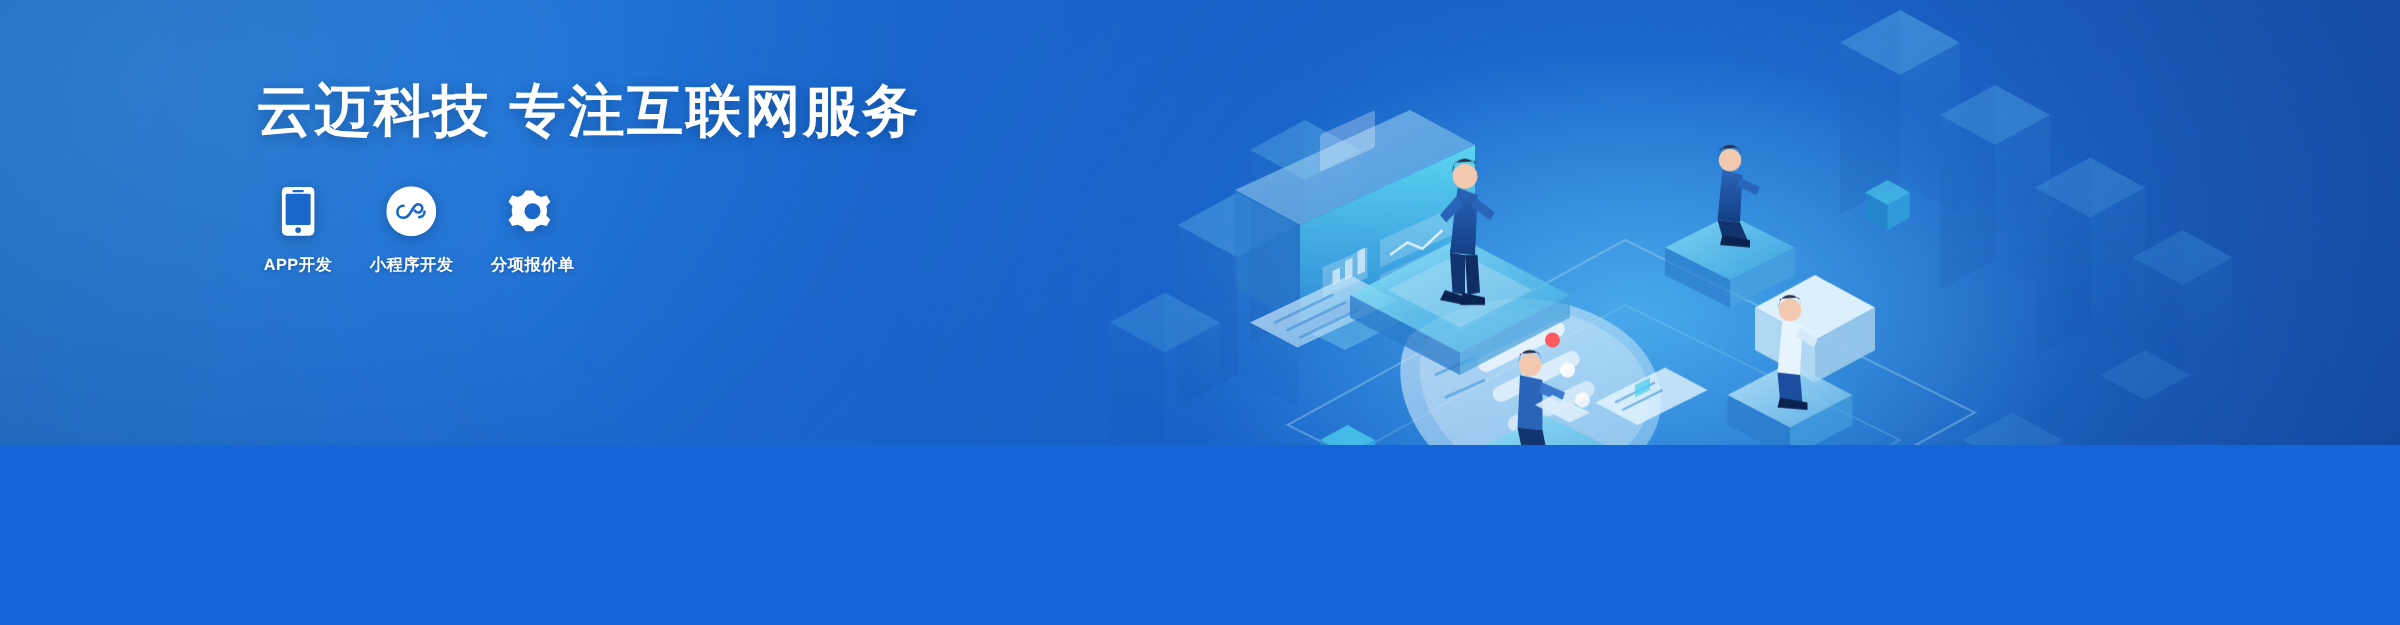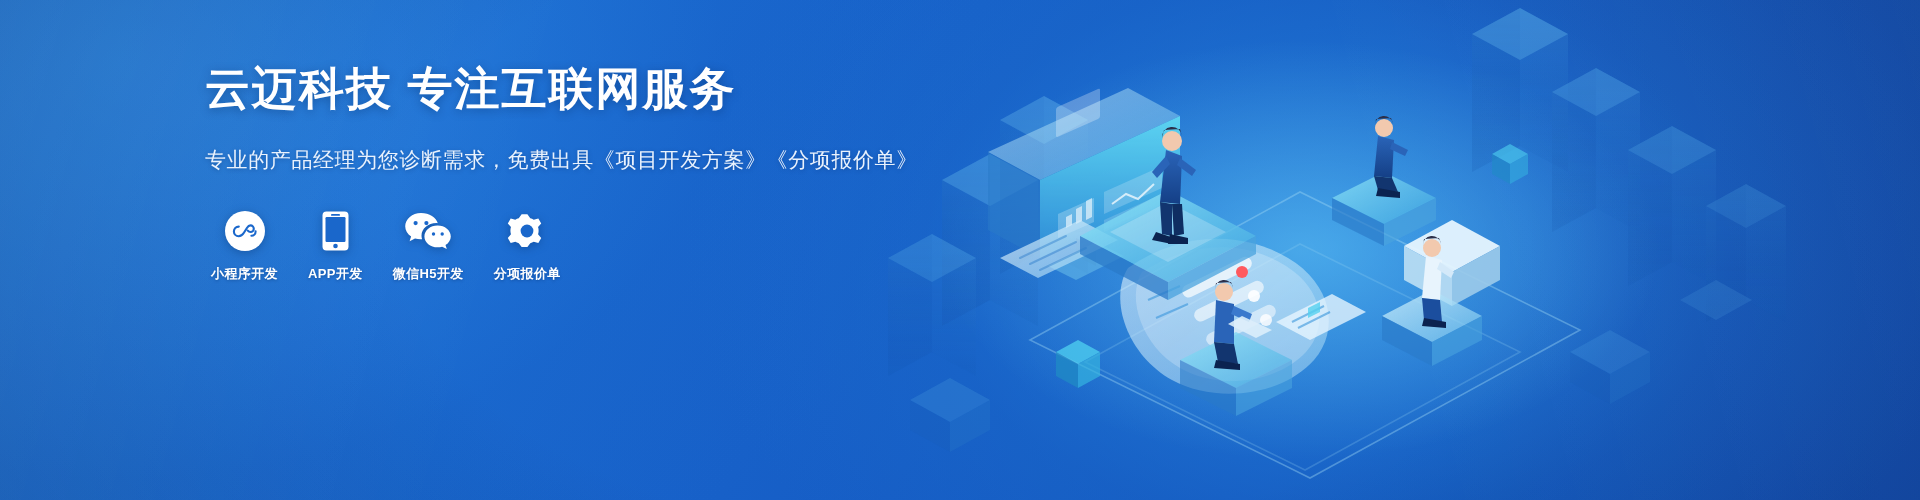--- a/index.html
+++ b/index.html
@@ -4,21 +4,21 @@
 <style>
   * { margin:0; padding:0; box-sizing:border-box; }
   html,body { width:1920px; height:500px; overflow:hidden; }
   body {
     font-family:"Liberation Sans","DejaVu Sans",sans-serif;
     background:#1565d8;
   }
 
   .banner{
     position:relative;
-    width:1920px;height:500px;
+    width:1920px;height:356px;
     overflow:hidden;
     background:
       radial-gradient(ellipse 900px 620px at 1330px 250px, rgba(40,135,225,.85) 0%, rgba(28,110,205,.35) 45%, rgba(20,88,185,0) 72%),
       radial-gradient(ellipse 1100px 760px at 120px 60px, rgba(52,146,232,.55) 0%, rgba(30,110,205,.12) 55%, rgba(20,88,185,0) 80%),
       linear-gradient(118deg,#1f74d4 0%,#1a6ad0 22%,#1760c8 45%,#1457bf 68%,#0f49ad 100%);
   }
 
   
   .sheen{position:absolute;inset:0;pointer-events:none;
     background:
@@ -317,61 +317,47 @@
     </svg>
   </div>
 
   <div class="vignette"></div>
 
   <div class="content">
 
     <div class="headline">云迈科技 专注互联网服务</div>
 
     <div class="sublines">
-      <div class="subline">专业的产品经理为您诊断需求，免费出具《项目开发方案》《分项报价单》</div>
     </div>
 
     <div class="services">
-
-      <div class="service">
-        <span class="svc-icon">
-          <svg width="40" height="40" viewBox="0 0 40 40" xmlns="http://www.w3.org/2000/svg">
-            <circle cx="20" cy="20" r="20" fill="#ffffff"></circle>
-            <path d="M13.8 15.6c-2.9 0-4.9 2.2-4.9 4.9s2.1 4.7 4.7 4.7c2.4 0 4.1-1.5 5.3-3.4l3.0-4.8c1.0-1.6 2.2-2.6 3.6-2.6 1.9 0 3.3 1.5 3.3 3.3s-1.4 3.3-3.3 3.3c-1.1 0-2.0-.5-2.7-1.4" fill="none" stroke="#1a67cb" stroke-width="2.1" stroke-linecap="round"></path>
-            <path d="M26.4 24.7c2.4 0 4.2-1.9 4.2-4.3" fill="none" stroke="#1a67cb" stroke-width="2.1" stroke-linecap="round"></path>
-          </svg>
-        </span>
-        <span class="svc-label">小程序开发</span>
-      </div>
 
       <div class="service">
         <span class="svc-icon">
           <svg width="27" height="40" viewBox="0 0 27 40" xmlns="http://www.w3.org/2000/svg">
             <rect x="0.5" y="0.5" width="26" height="39" rx="4" fill="#ffffff"></rect>
             <rect x="3.5" y="6" width="20" height="25" rx="1.2" fill="#1a67cb"></rect>
             <rect x="9" y="3" width="9" height="1.8" rx="0.9" fill="#1a67cb"></rect>
             <circle cx="13.5" cy="35" r="2.3" fill="#1a67cb"></circle>
           </svg>
         </span>
         <span class="svc-label">APP开发</span>
       </div>
 
       <div class="service">
         <span class="svc-icon">
-          <svg width="48" height="40" viewBox="0 0 48 40" xmlns="http://www.w3.org/2000/svg">
-            <path d="M17 2C8.2 2 1.2 8 1.2 15.3c0 4.1 2.3 7.8 5.9 10.2l-1.5 4.8 5.4-2.8c1.8.5 3.7.8 5.6.8.5 0 1 0 1.5-.1-.4-1.1-.6-2.3-.6-3.5 0-7 6.6-12.6 14.8-12.6.5 0 1 0 1.5.1C32.3 6.6 25.4 2 17 2z" fill="#ffffff"></path>
-            <circle cx="11.6" cy="12.1" r="2.1" fill="#1a67cb"></circle>
-            <circle cx="22.4" cy="12.1" r="2.1" fill="#1a67cb"></circle>
-            <path d="M46.8 25.4c0-6-5.9-10.9-13.2-10.9s-13.2 4.9-13.2 10.9c0 6 5.9 10.9 13.2 10.9 1.6 0 3.1-.2 4.5-.6l4.7 2.4-1.3-4.1c3.2-2 5.3-5.2 5.3-8.6z" fill="#ffffff"></path>
-            <circle cx="29.5" cy="23.0" r="1.7" fill="#1a67cb"></circle>
-            <circle cx="38.2" cy="23.0" r="1.7" fill="#1a67cb"></circle>
+          <svg width="40" height="40" viewBox="0 0 40 40" xmlns="http://www.w3.org/2000/svg">
+            <circle cx="20" cy="20" r="20" fill="#ffffff"></circle>
+            <path d="M13.8 15.6c-2.9 0-4.9 2.2-4.9 4.9s2.1 4.7 4.7 4.7c2.4 0 4.1-1.5 5.3-3.4l3.0-4.8c1.0-1.6 2.2-2.6 3.6-2.6 1.9 0 3.3 1.5 3.3 3.3s-1.4 3.3-3.3 3.3c-1.1 0-2.0-.5-2.7-1.4" fill="none" stroke="#1a67cb" stroke-width="2.1" stroke-linecap="round"></path>
+            <path d="M26.4 24.7c2.4 0 4.2-1.9 4.2-4.3" fill="none" stroke="#1a67cb" stroke-width="2.1" stroke-linecap="round"></path>
           </svg>
         </span>
-        <span class="svc-label">微信H5开发</span>
+        <span class="svc-label">小程序开发</span>
       </div>
+
 
 
       <div class="service">
         <span class="svc-icon">
           <svg width="40" height="40" viewBox="0 0 40 40" xmlns="http://www.w3.org/2000/svg">
             <path d="M20 0.8l3.0 4.0a15.6 15.6 0 0 1 3.6 1.5l4.8-1.2 3.0 5.2-3.3 3.7c.4 1.2.6 2.5.6 3.8s-.2 2.6-.6 3.8l3.3 3.7-3.0 5.2-4.8-1.2a15.6 15.6 0 0 1-3.6 1.5l-3.0 4.0h-6.0l-3.0-4.0a15.6 15.6 0 0 1-3.6-1.5L2.6 30.5 -0.4 25.3l3.3-3.7A14.6 14.6 0 0 1 2.3 17.8c0-1.3.2-2.6.6-3.8L-0.4 10.3l3.0-5.2 4.8 1.2a15.6 15.6 0 0 1 3.6-1.5l3.0-4.0z" transform="translate(1.2,2.6) scale(0.96)" fill="#ffffff"></path>
             <circle cx="20" cy="20" r="6.4" fill="#1a67cb"></circle>
           </svg>
         </span>
         <span class="svc-label">分项报价单</span>

